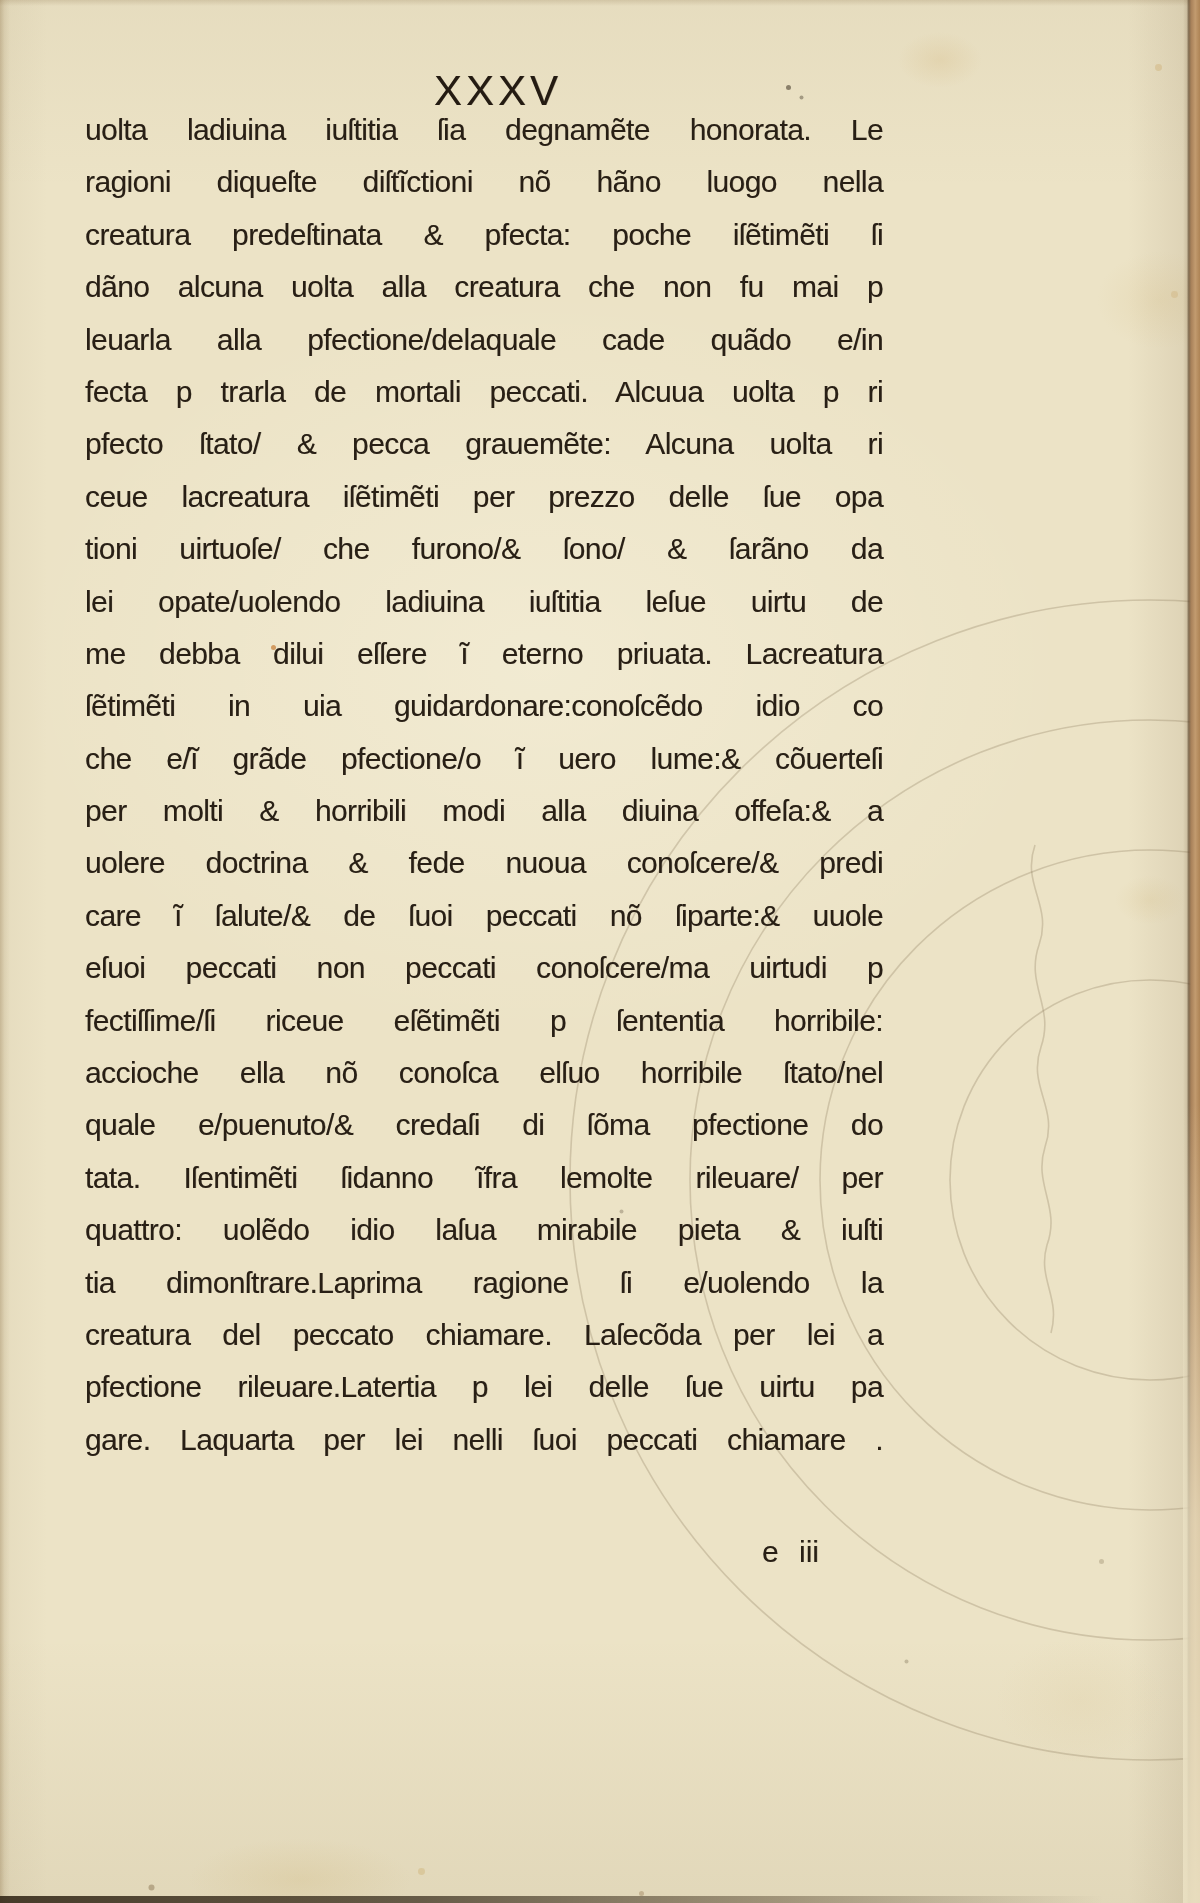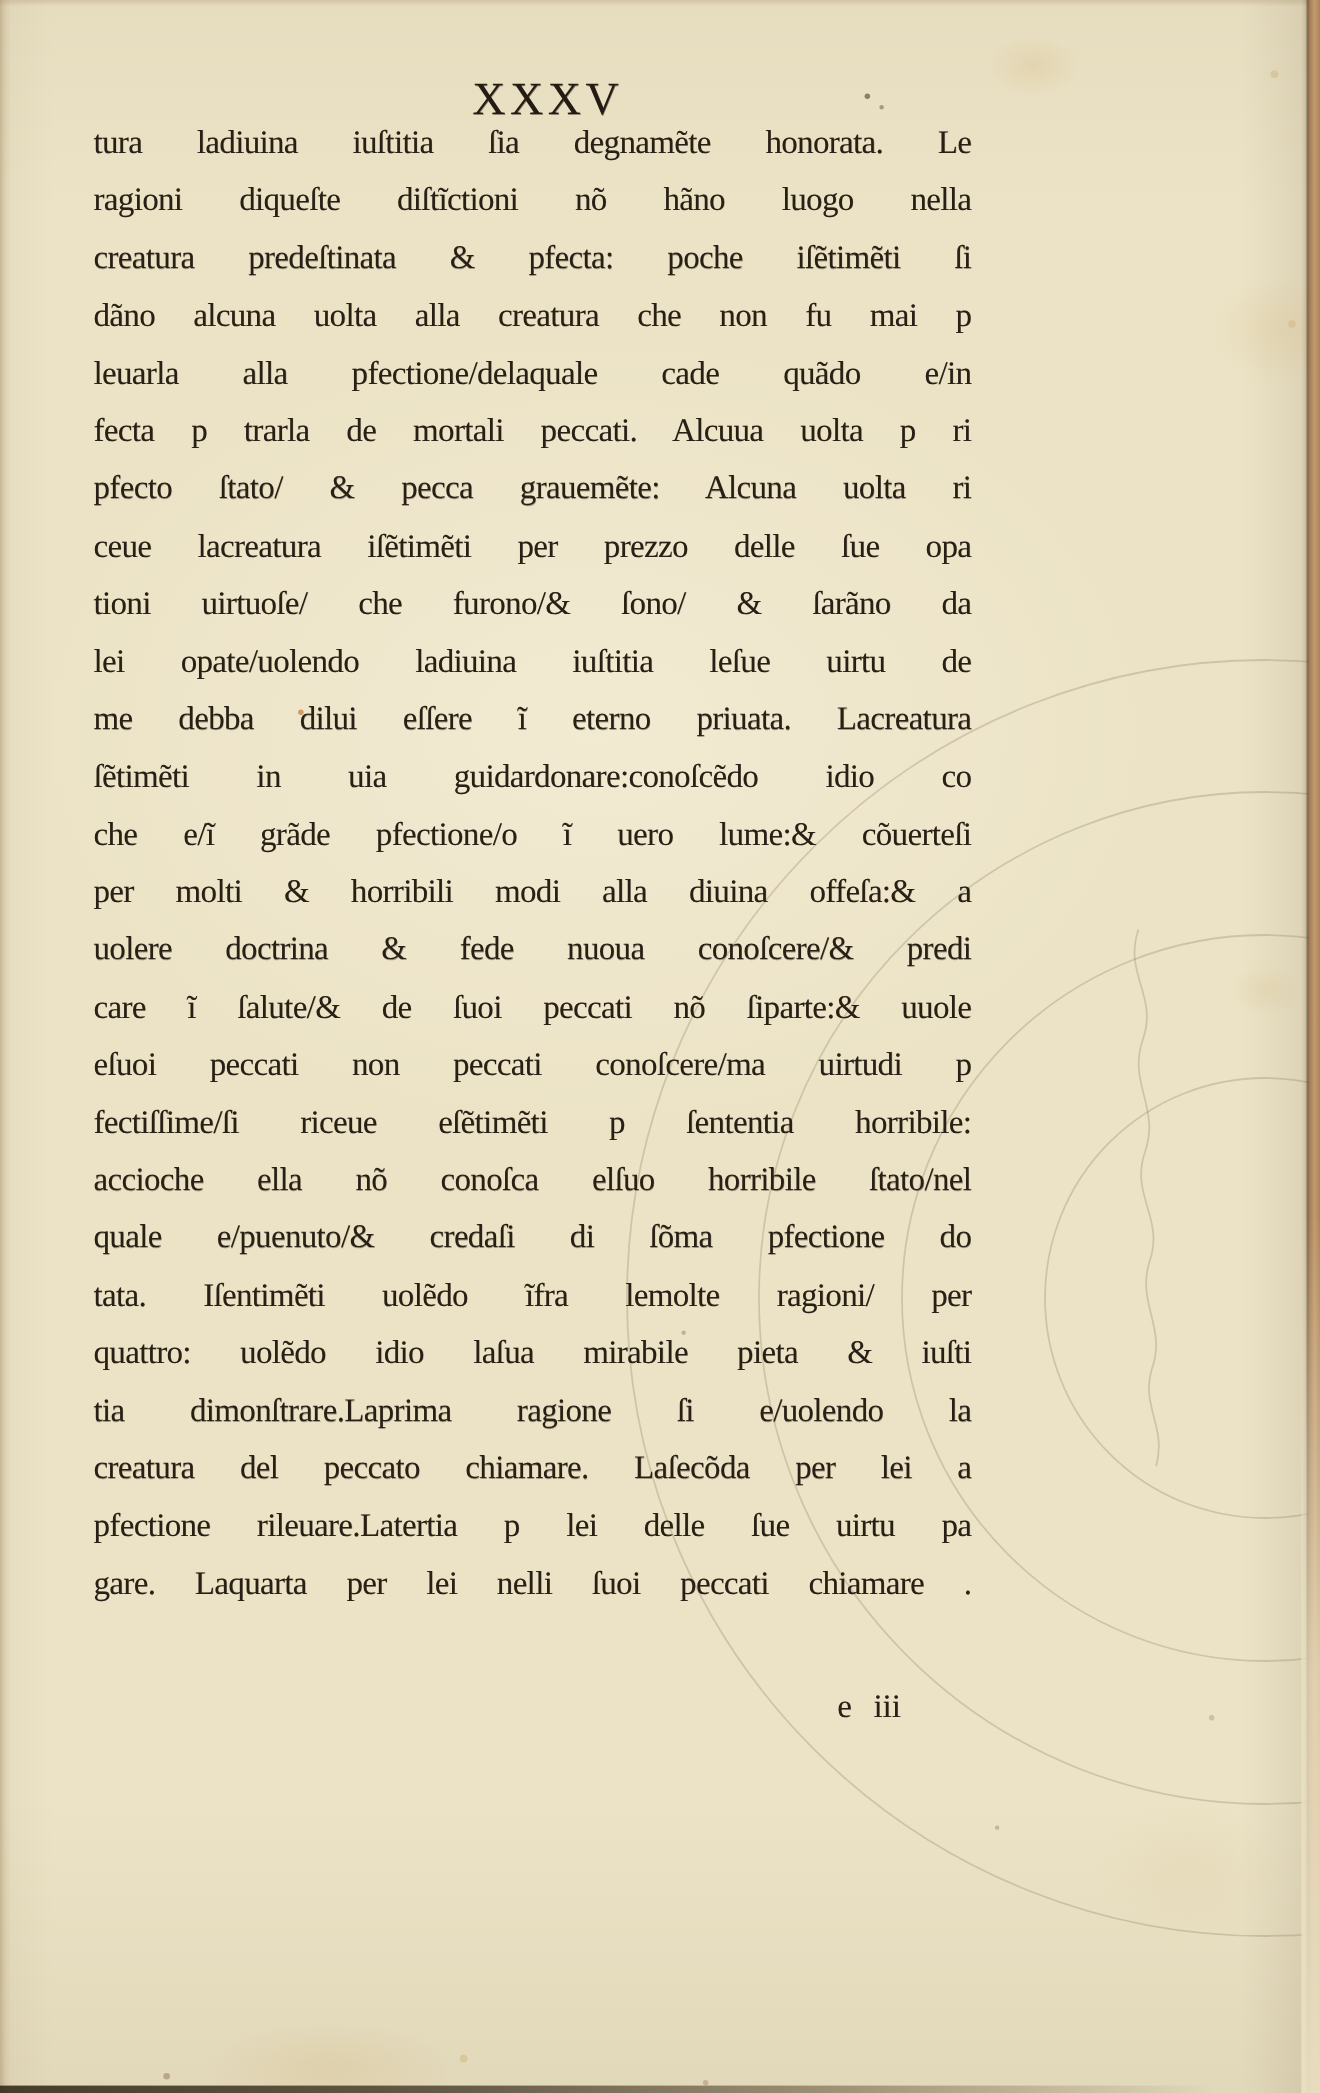--- a/index.html
+++ b/index.html
@@ -1,20 +1,20 @@
 <!DOCTYPE html>
 <html><head>
 <meta charset="utf-8">
 <style>
   html,body{margin:0;padding:0;background:#8d8679;}
   .scan{
     position:relative;
     width:1200px;height:1903px;
     overflow:hidden;
-    font-family:Liberation Serif, serif;
+    font-family:Liberation Sans, sans-serif;
     background-color:#ece3c6;
     background-image:
       radial-gradient(ellipse 60px 40px at 940px 60px,  rgba(205,170,105,.20), transparent 70%),
       radial-gradient(ellipse 90px 70px at 1160px 300px, rgba(205,175,110,.16), transparent 70%),
       radial-gradient(ellipse 50px 35px at 1150px 900px, rgba(200,170,100,.14), transparent 70%),
       radial-gradient(ellipse 120px 90px at 1080px 1700px, rgba(210,185,130,.12), transparent 70%),
       radial-gradient(ellipse 160px 60px at 300px 1880px, rgba(200,170,100,.18), transparent 70%),
       radial-gradient(ellipse 700px 500px at 45% 35%,   rgba(255,252,238,.30), transparent 75%),
       linear-gradient(to bottom, rgba(120,100,60,.05), rgba(0,0,0,0) 10%, rgba(0,0,0,0) 86%, rgba(120,100,60,.09)),
       linear-gradient(to right,  rgba(120,100,60,.06), rgba(0,0,0,0) 4%,  rgba(0,0,0,0) 94%, rgba(110,85,55,.14));
@@ -110,41 +110,41 @@
       <circle cx="1150" cy="1180" r="580"></circle>
       <path d="M1035,845 c-14,40 18,60 4,100 c-14,40 16,62 2,102 c-14,40 18,60 4,100 c-12,38 16,60 2,98 c-10,34 14,52 4,88"></path>
     </g>
   </svg>
 
   <div class="specks"></div>
 
   <div class="pagenum">XXXV</div>
 
   <div class="textblock">
-    <div class="line">tura ladiuina iuſtitia ſia degnamẽte honorata. Le</div>
+    <div class="line">uolta ladiuina iuſtitia ſia degnamẽte honorata. Le</div>
     <div class="line">ragioni diqueſte diſtĩctioni nõ hãno luogo nella</div>
     <div class="line">creatura predeſtinata &amp; pfecta: poche iſẽtimẽti ſi</div>
     <div class="line">dãno alcuna uolta alla creatura che non fu mai p</div>
     <div class="line">leuarla alla pfectione/delaquale cade quãdo e/in</div>
     <div class="line">fecta p trarla de mortali peccati. Alcuua uolta p ri</div>
     <div class="line">pfecto ſtato/ &amp; pecca grauemẽte: Alcuna uolta ri</div>
     <div class="line">ceue lacreatura iſẽtimẽti per prezzo delle ſue opa</div>
     <div class="line">tioni uirtuoſe/ che furono/&amp; ſono/ &amp; ſarãno da</div>
     <div class="line">lei opate/uolendo ladiuina iuſtitia leſue uirtu de</div>
     <div class="line">me debba dilui eſſere ĩ eterno priuata. Lacreatura</div>
     <div class="line">ſẽtimẽti in uia guidardonare:conoſcẽdo idio co</div>
     <div class="line">che e/ĩ grãde pfectione/o ĩ uero lume:&amp; cõuerteſi</div>
     <div class="line">per molti &amp; horribili modi alla diuina offeſa:&amp; a</div>
     <div class="line">uolere doctrina &amp; fede nuoua conoſcere/&amp; predi</div>
     <div class="line">care ĩ ſalute/&amp; de ſuoi peccati nõ ſiparte:&amp; uuole</div>
     <div class="line">eſuoi peccati non peccati conoſcere/ma uirtudi p</div>
     <div class="line">fectiſſime/ſi riceue eſẽtimẽti p ſententia horribile:</div>
     <div class="line">accioche ella nõ conoſca elſuo horribile ſtato/nel</div>
     <div class="line">quale e/puenuto/&amp; credaſi di ſõma pfectione do</div>
-    <div class="line">tata. Iſentimẽti uolẽdo ĩfra lemolte ragioni/ per</div>
+    <div class="line">tata. Iſentimẽti ſidanno ĩfra lemolte rileuare/ per</div>
     <div class="line">quattro: uolẽdo idio laſua mirabile pieta &amp; iuſti</div>
     <div class="line">tia dimonſtrare.Laprima ragione ſi e/uolendo la</div>
     <div class="line">creatura del peccato chiamare. Laſecõda per lei a</div>
     <div class="line">pfectione rileuare.Latertia p lei delle ſue uirtu pa</div>
     <div class="line">gare. Laquarta per lei nelli ſuoi peccati chiamare .</div>
   </div>
 
   <div class="signature">e iii</div>
 
   <div class="edge-top"></div>

